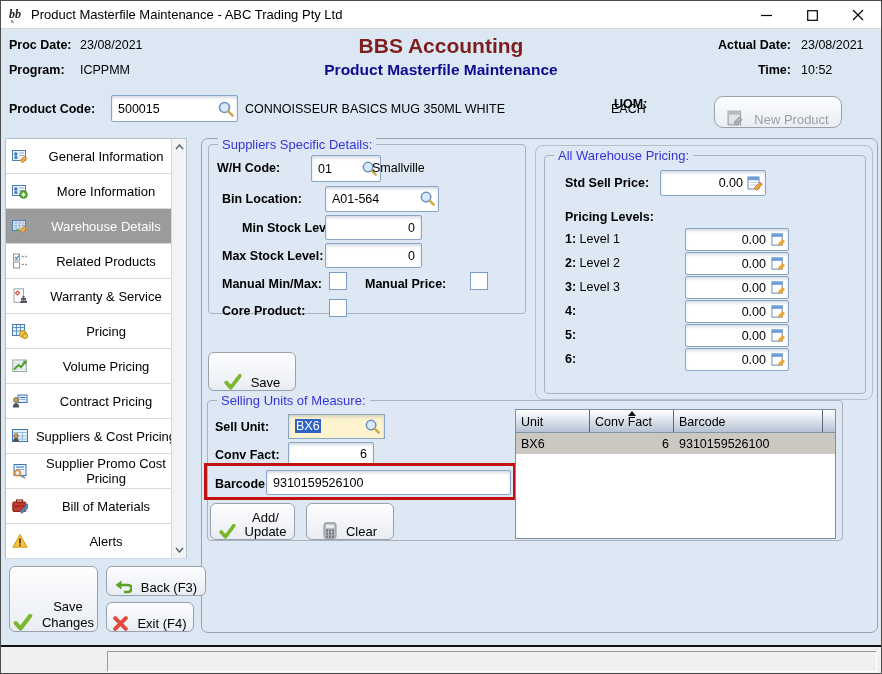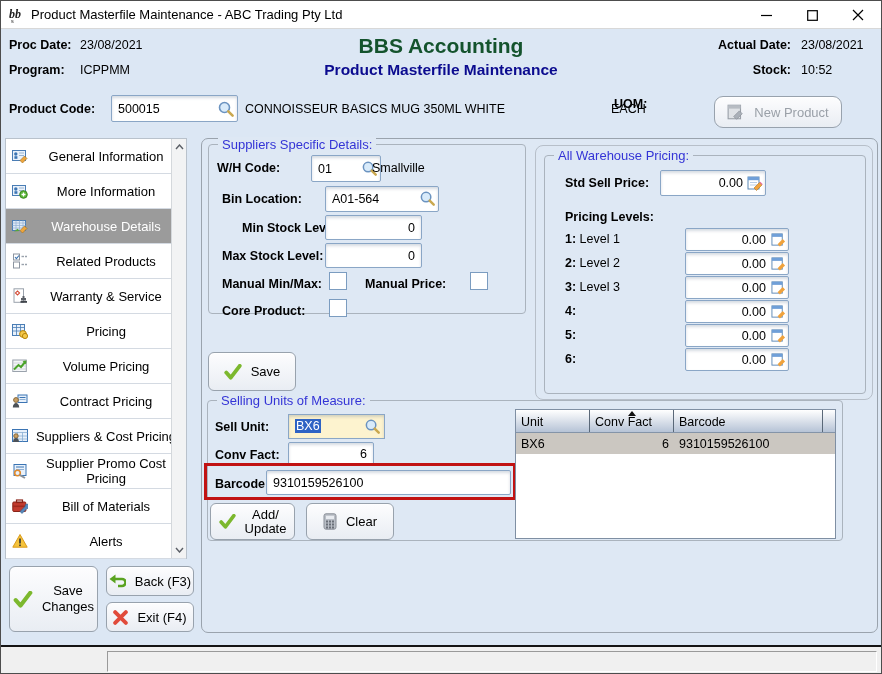--- a/index.html
+++ b/index.html
@@ -11,35 +11,35 @@
              border-bottom:1px solid #d8d8d8;padding-left:20px;}
   .tb-icon{ position:absolute; left:7px; top:5px; width:18px; height:18px;}
   .tb-title{ position:absolute; left:30px; top:0; line-height:28px; font-size:13px; }
   .tb-btn{ position:absolute; top:0; height:28px; width:46px; display:flex; align-items:center;
            justify-content:center; cursor:default;}
   .tb-min{ right:92px;} .tb-max{ right:46px;} .tb-close{ right:0;}
   
   .hdr-row{ position:absolute; display:flex; gap:8px; }
   .lbl{ font-weight:700; }
   .app-title{ position:absolute; left:0; top:33px; width:100%; text-align:center;
-              color:#14532d; font-size:21px; font-weight:700;}
+              color:#7f1d1d; font-size:21px; font-weight:700;}
   .app-subtitle{ position:absolute; left:0; top:60px; width:100%; text-align:center;
                  color:#0b0b8f; font-size:15.5px; font-weight:700;}
   .hdr-right{ position:absolute; right:10px; display:flex; }
   .hdr-right .lbl{ width:92px; text-align:right; margin-right:10px;}
   .hdr-right .val{ width:70px; }
   
   .fld{ background:#fff; border:1px solid #8aa6c6; box-shadow:inset 0 2px 3px rgba(90,110,140,.25);
         font-family:"Liberation Sans",sans-serif; font-size:12.5px; color:#000; }
   input.fld{ outline:none; }
   .fieldwrap{ position:absolute; }
   .fieldwrap input{ width:100%; height:100%; padding:0 22px 0 6px; border-radius:2px;}
   .fieldwrap .mag{ position:absolute; right:3px; top:50%; margin-top:-9px; }
   .num{ text-align:right; }
-  .btn{ display:flex; align-items:center; justify-content:center; gap:9px;
+  .btn{ display:flex; align-items:flex-end; justify-content:center; gap:9px;
         background:linear-gradient(#fdfdfe,#e9edf3); border:1px solid #98a2ad; border-radius:6px;
         font-size:13px; cursor:default; box-shadow:0 1px 0 rgba(255,255,255,.7) inset;}
   .btn.disabled{ color:#9aa0a8; }
   
   .sidebar{ position:absolute; left:4px; top:137px; width:182px; height:421px; background:#fff;
             border:1px solid #b9c2cc;}
   .side-item{ position:relative; height:35px; border-bottom:1px solid #d4dae2; display:flex;
               align-items:center; justify-content:center; text-align:center; font-size:13px;
               padding:0 4px 0 24px; line-height:15px; cursor:default;}
   .side-item:last-child{ border-bottom:none;}
@@ -115,21 +115,21 @@
     <span class="lbl" style="width:63px;">Program:</span>
     <span>ICPPMM</span>
   </div>
   <div class="app-title">BBS Accounting</div>
   <div class="app-subtitle">Product Masterfile Maintenance</div>
   <div class="hdr-right" style="top:37px;">
     <span class="lbl">Actual Date:</span>
     <span class="val">23/08/2021</span>
   </div>
   <div class="hdr-right" style="top:62px;">
-    <span class="lbl">Stock:</span>
+    <span class="lbl">Time:</span>
     <span class="val">10:52</span>
   </div>
 
   <div class="flabel" style="left:8px; top:101px;">Product Code:</div>
   <div class="fieldwrap" style="left:110px; top:94px; width:127px; height:27px;">
     <input class="fld" readonly="" value="500015" style="">
     <svg class="mag" width="18" height="18" viewBox="0 0 18 18">
       <circle cx="7.5" cy="7.5" r="5" fill="#d9ebfa" stroke="#6b93c0" stroke-width="1.6"></circle>
       <line x1="11.3" y1="11.3" x2="15.6" y2="15.6" stroke="#caa84f" stroke-width="2.6" stroke-linecap="round"></line>
     </svg>
@@ -467,21 +467,21 @@
       </div>
     </div>
   </div>
 
   <div class="btn" style="position:absolute; left:8px; top:565px; width:89px; height:66px;">
     <svg width="20" height="17" viewBox="0 0 16 14">
         <path d="M2 7.5 L6 12 L14 1.5" fill="none" stroke="#7cb82e" stroke-width="3.4" stroke-linecap="round" stroke-linejoin="round"></path>
       </svg>
     <span style="line-height:16px; text-align:center;"><span>Save</span><br><span>Changes</span></span>
   </div>
-  <div class="btn" style="position:absolute; left:105px; top:565px; width:88px; height:30px;">
+  <div class="btn" style="position:absolute; left:105px; top:565px; width:100px; height:30px;">
     <svg width="17" height="15" viewBox="0 0 17 15">
         <path d="M5 5 L13 5 A3.5 3.5 0 0 1 13 12 L9 12" fill="none" stroke="#5aa321" stroke-width="2.6"></path>
         <polygon points="6.5,0.5 6.5,9.5 0.5,5" fill="#5aa321"></polygon>
       </svg>
     <span>Back (F3)</span>
   </div>
   <div class="btn" style="position:absolute; left:105px; top:601px; width:88px; height:30px;">
     <svg width="15" height="15" viewBox="0 0 14 14">
         <path d="M2 2 L12 12 M12 2 L2 12" stroke="#e14b3b" stroke-width="3.6" stroke-linecap="round"></path>
       </svg>

